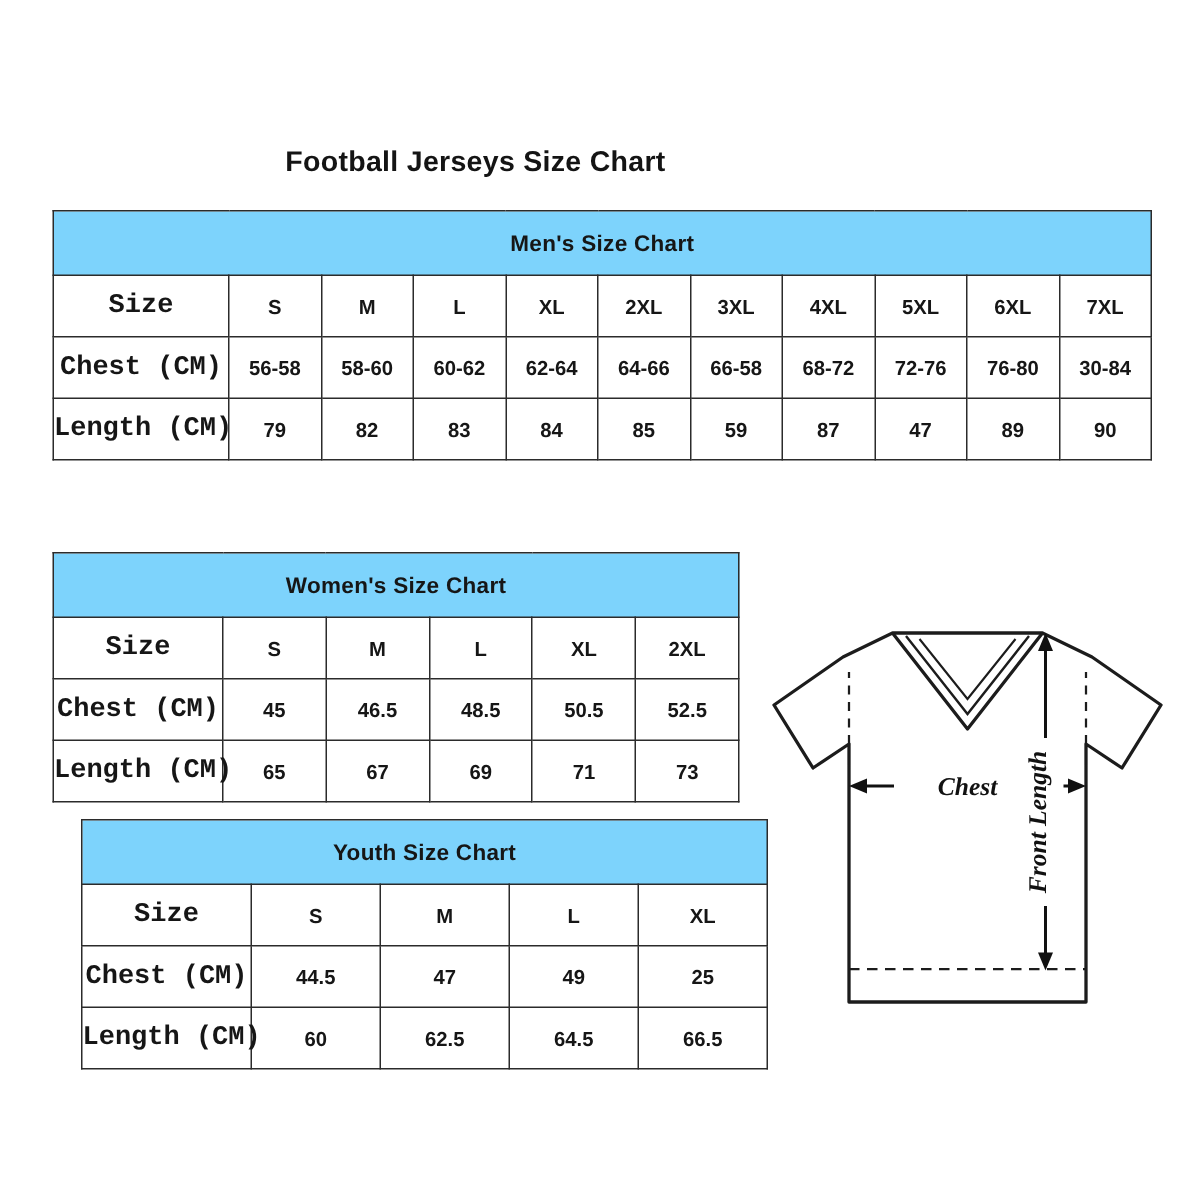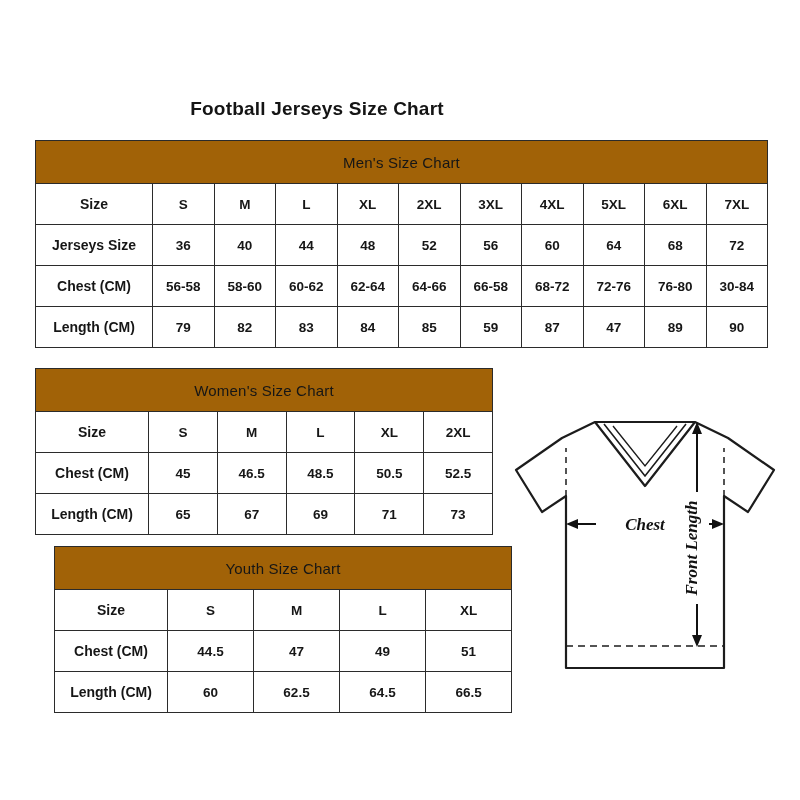--- a/index.html
+++ b/index.html
@@ -42,26 +42,27 @@
     text-align: center;
     vertical-align: middle;
     font-size: 13.5px;
     font-weight: bold;
     color: #161616;
     padding: 0;
     height: 40px;
     white-space: nowrap;
   }
   table.chart td.label {
-    font-size: 14px;
+    font-size: 18px;
+    font-family: Liberation Mono, monospace;
   }
   table.chart .hdr {
-    background: #a16207;
+    background: #7dd3fc;
     font-size: 15px;
-    font-weight: normal;
+    font-weight: bold;
     height: 42px;
     letter-spacing: 0.2px;
   }
 
   
   #mens-wrap {
     position: absolute;
     left: 35px;
     top: 140px;
   }
@@ -141,33 +142,20 @@
           <td>L</td>
           <td>XL</td>
           <td>2XL</td>
           <td>3XL</td>
           <td>4XL</td>
           <td>5XL</td>
           <td>6XL</td>
           <td>7XL</td>
         </tr>
         <tr>
-          <td class="label">Jerseys Size</td>
-          <td>36</td>
-          <td>40</td>
-          <td>44</td>
-          <td>48</td>
-          <td>52</td>
-          <td>56</td>
-          <td>60</td>
-          <td>64</td>
-          <td>68</td>
-          <td>72</td>
-        </tr>
-        <tr>
           <td class="label">Chest (CM)</td>
           <td>56-58</td>
           <td>58-60</td>
           <td>60-62</td>
           <td>62-64</td>
           <td>64-66</td>
           <td>66-58</td>
           <td>68-72</td>
           <td>72-76</td>
           <td>76-80</td>
@@ -250,21 +238,21 @@
           <td>S</td>
           <td>M</td>
           <td>L</td>
           <td>XL</td>
         </tr>
         <tr>
           <td class="label">Chest (CM)</td>
           <td>44.5</td>
           <td>47</td>
           <td>49</td>
-          <td>51</td>
+          <td>25</td>
         </tr>
         <tr>
           <td class="label">Length (CM)</td>
           <td>60</td>
           <td>62.5</td>
           <td>64.5</td>
           <td>66.5</td>
         </tr>
       </tbody>
     </table>

